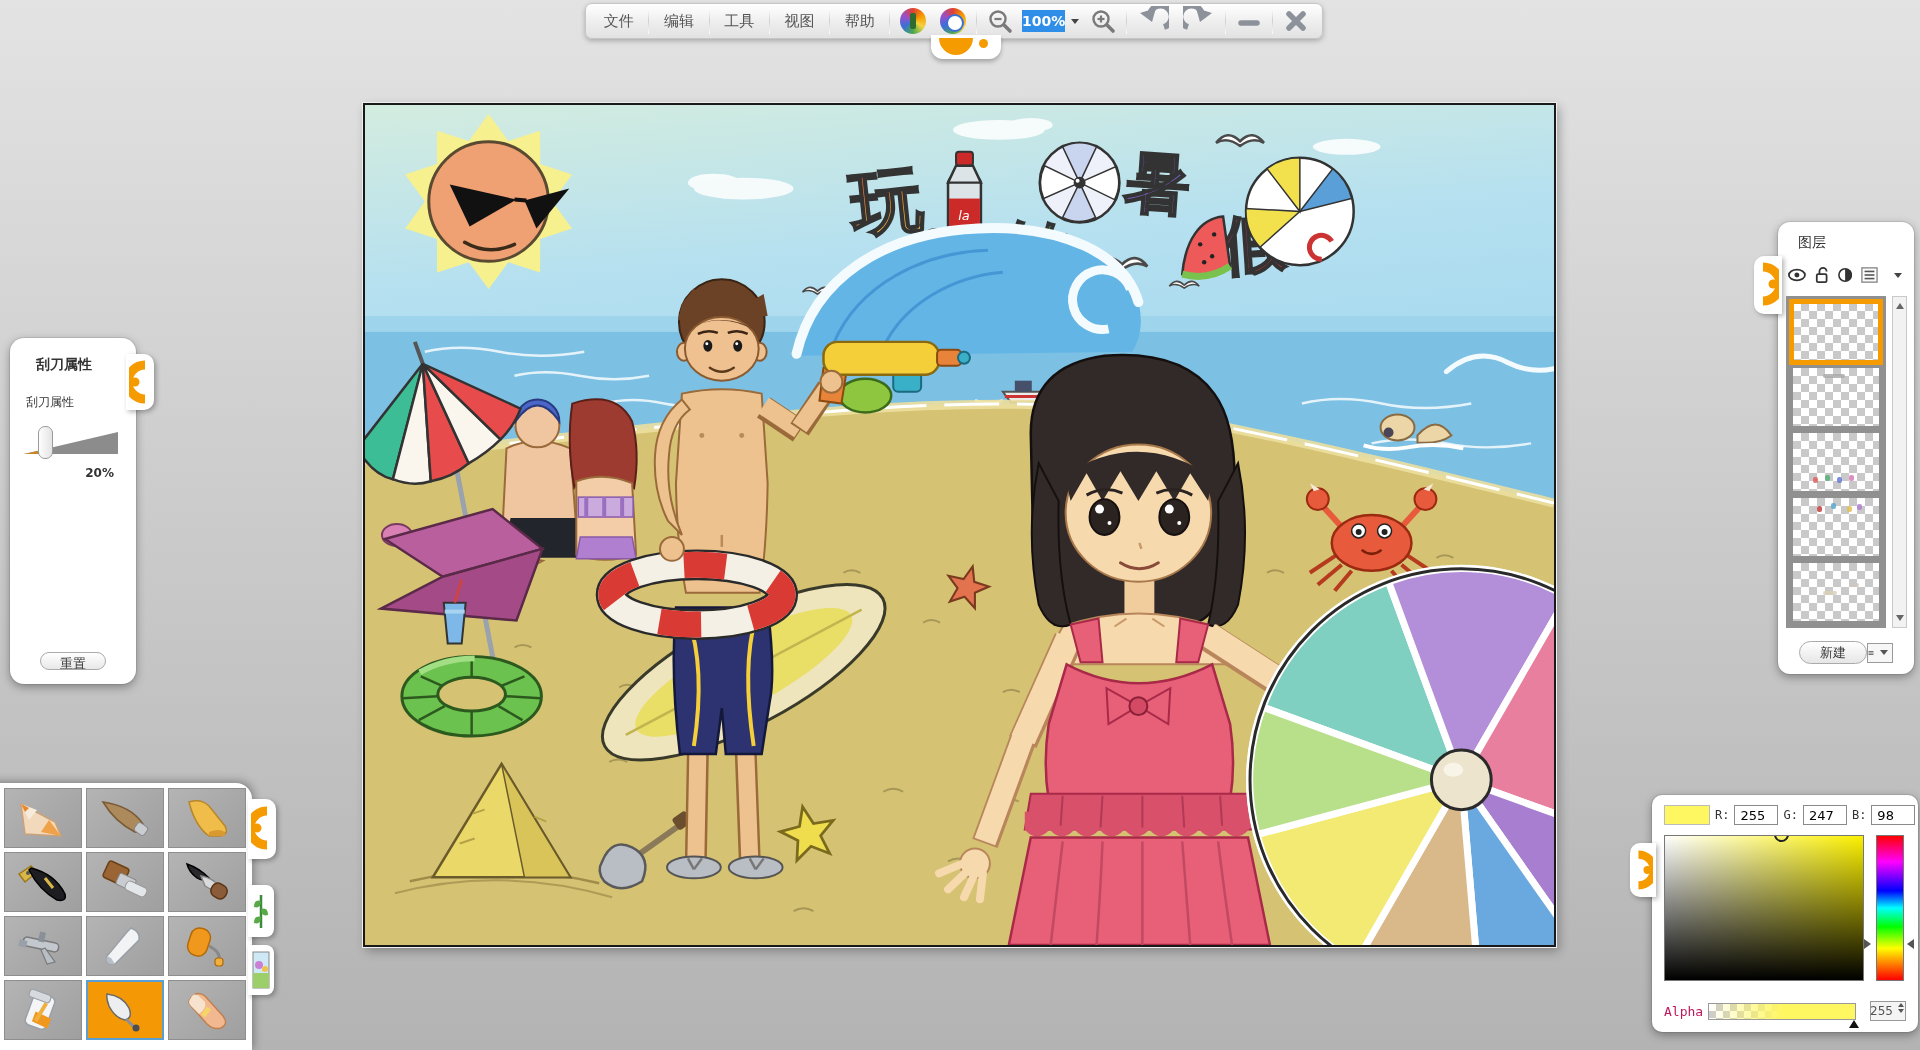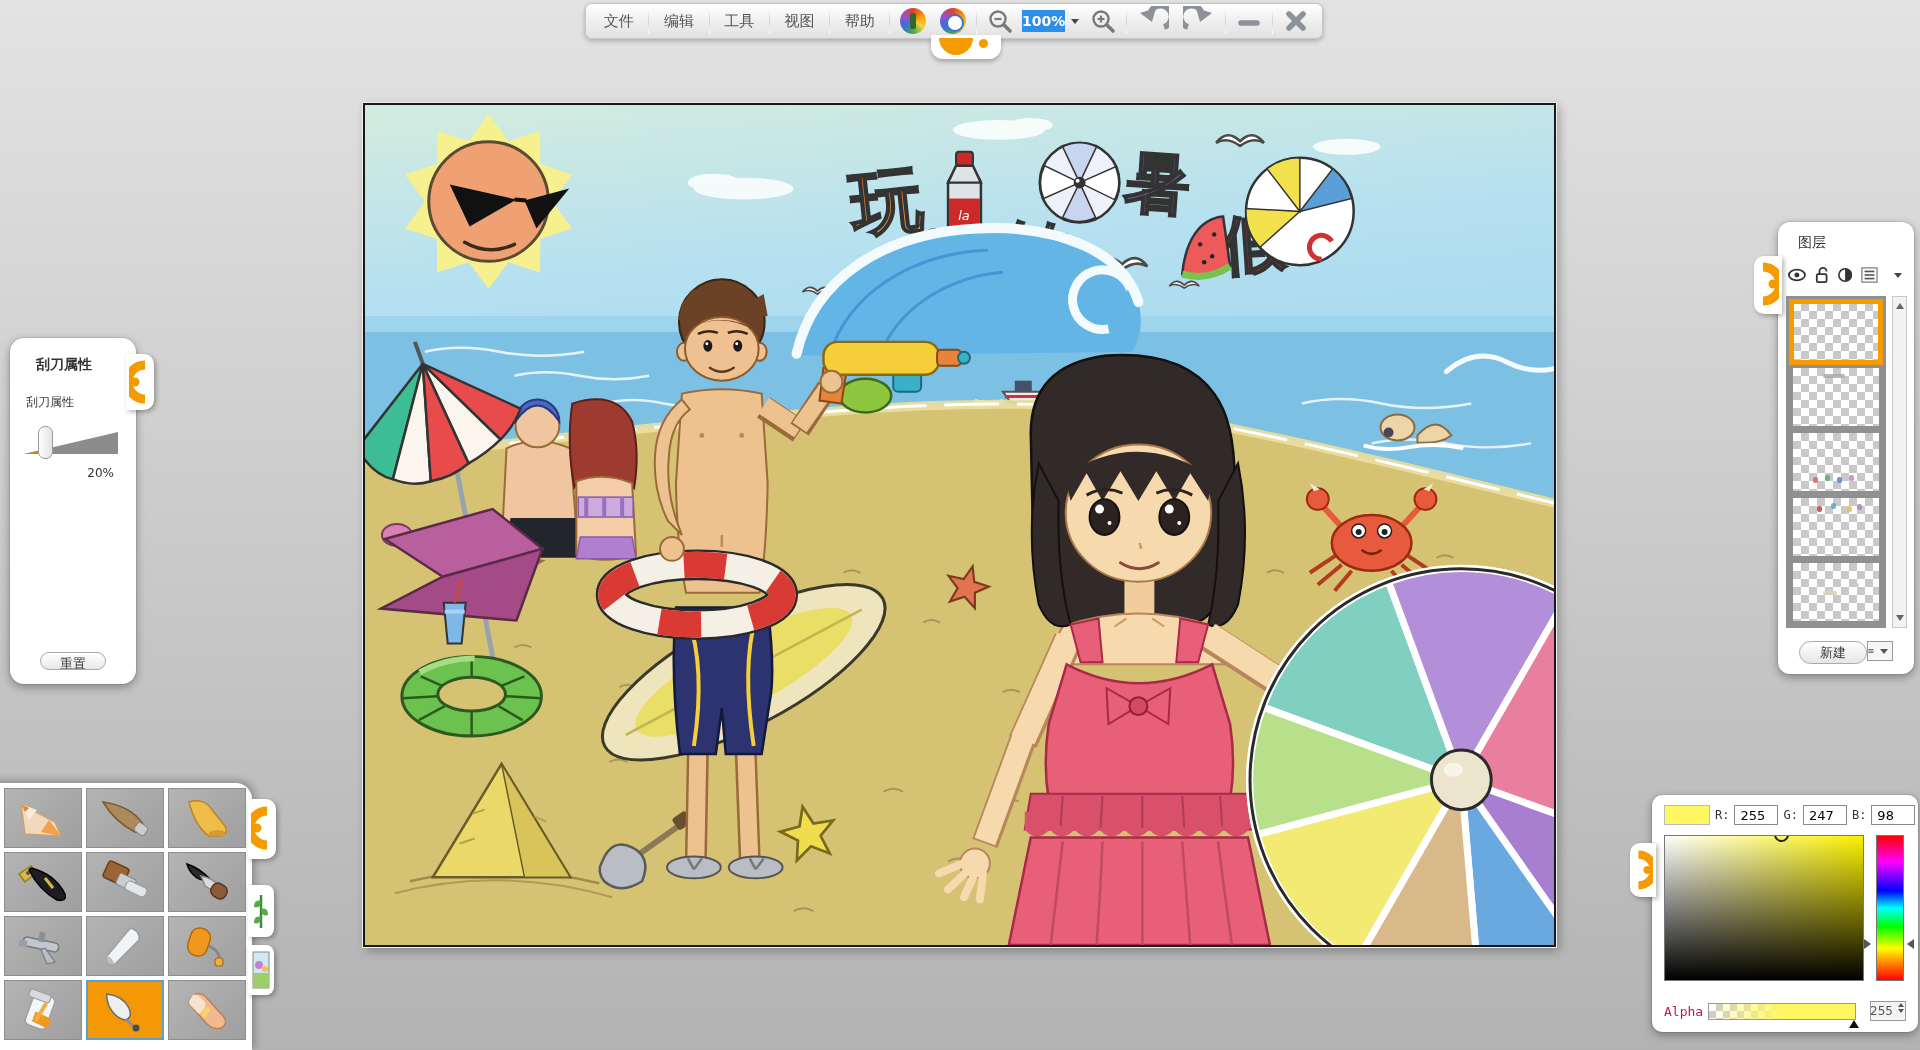--- a/index.html
+++ b/index.html
@@ -49,21 +49,21 @@
   #scraper-panel { left:10px; top:338px; width:126px; height:346px; }
   #scraper-panel h3 { font-size:14px; font-weight:bold; color:#333; padding:18px 0 0 26px; }
   #scraper-panel .lbl { font-size:12px; color:#333; padding:20px 0 0 16px; }
   #slider { position:absolute; left:14px; top:90px; width:94px; height:30px; }
   #slider .wedge { position:absolute; left:0; top:4px; width:94px; height:22px; background:#8c8c8c;
     clip-path:polygon(0 100%,100% 0,100% 100%); }
   #slider .wedge-fill { position:absolute; left:0; top:4px; width:20px; height:22px; background:#c8882a;
     clip-path:polygon(0 100%,100% 79%,100% 100%); }
   #slider .thumb { position:absolute; left:14px; top:-2px; width:15px; height:33px;
     background:linear-gradient(90deg,#fdfdfd,#e4e4e4); border:1px solid #9a9a9a; border-radius:7px; }
-  #scraper-panel .val { position:absolute; right:22px; top:128px; font-size:12px; color:#333; }
+  #scraper-panel .val { position:absolute; right:22px; top:128px; font-size:12px; color:#333;font-weight:bold; }
   .pill-btn { position:absolute; left:50%; transform:translateX(-50%); bottom:14px; width:66px; height:18px;
     background:linear-gradient(180deg,#fff,#e8e8e8); border:1px solid #aaa; border-radius:12px;
     font-size:13px; color:#333; text-align:center; line-height:21px; }
 
   
   #tool-palette { position:absolute; left:-10px; top:783px; width:262px; height:268px; background:#fff;
     border-radius:0 16px 0 0; box-shadow:2px -2px 8px rgba(0,0,0,.3); padding:5px 5px 0 14px; z-index:5; }
   #tool-grid { display:grid; grid-template-columns:repeat(3,78px); grid-auto-rows:60px; gap:4px; }
   .tool-cell { background:linear-gradient(135deg,#b4b4b4,#9f9f9f); border:1px solid #8e8e8e;
     display:flex; align-items:center; justify-content:center; }
@@ -82,21 +82,21 @@
       linear-gradient(45deg,#c9c9c9 25%,transparent 25%,transparent 75%,#c9c9c9 75%);
     background-size:16px 16px; background-position:0 0,8px 8px; background-color:#fff; }
   .layer-thumb.selected { outline:5px solid #F59B00; outline-offset:-1px; }
   .mark { position:absolute; width:5px; height:6px; border-radius:2px; opacity:.85; }
   #layer-scroll { position:absolute; left:114px; top:74px; width:15px; height:332px; background:#f2f2f2;
     border:1px solid #c9c9c9; }
   .scroll-arrow { position:absolute; left:3px; width:0; height:0; border-left:4px solid transparent;
     border-right:4px solid transparent; }
   .scroll-up { top:6px; border-bottom:6px solid #666; }
   .scroll-down { bottom:6px; border-top:6px solid #666; }
-  #layers-bottom { position:absolute; left:0; bottom:10px; width:100%; display:flex; 
+  #layers-bottom { position:absolute; left:0; bottom:10px; width:100%; display:flex; align-items:center;
     justify-content:space-between; padding:0 21px; }
   #new-layer-btn { width:76px; height:23px; background:linear-gradient(180deg,#fff,#e6e6e6);
     border:1px solid #aaa; border-radius:12px; font-size:13px; color:#333; text-align:center; line-height:21px; }
   .list-btn { width:26px; height:20px; border:1px solid #999; background:#f6f6f6; display:flex;
     align-items:center; justify-content:center; gap:2px; font-size:10px; color:#444; }
 
   
   #color-panel { left:1652px; top:795px; width:266px; height:237px; border-radius:10px; }
   #cp-row1 { position:absolute; left:12px; top:10px; display:flex; align-items:center; gap:5px; }
   #cp-swatch { width:46px; height:20px; border:1px solid #bbb; }

